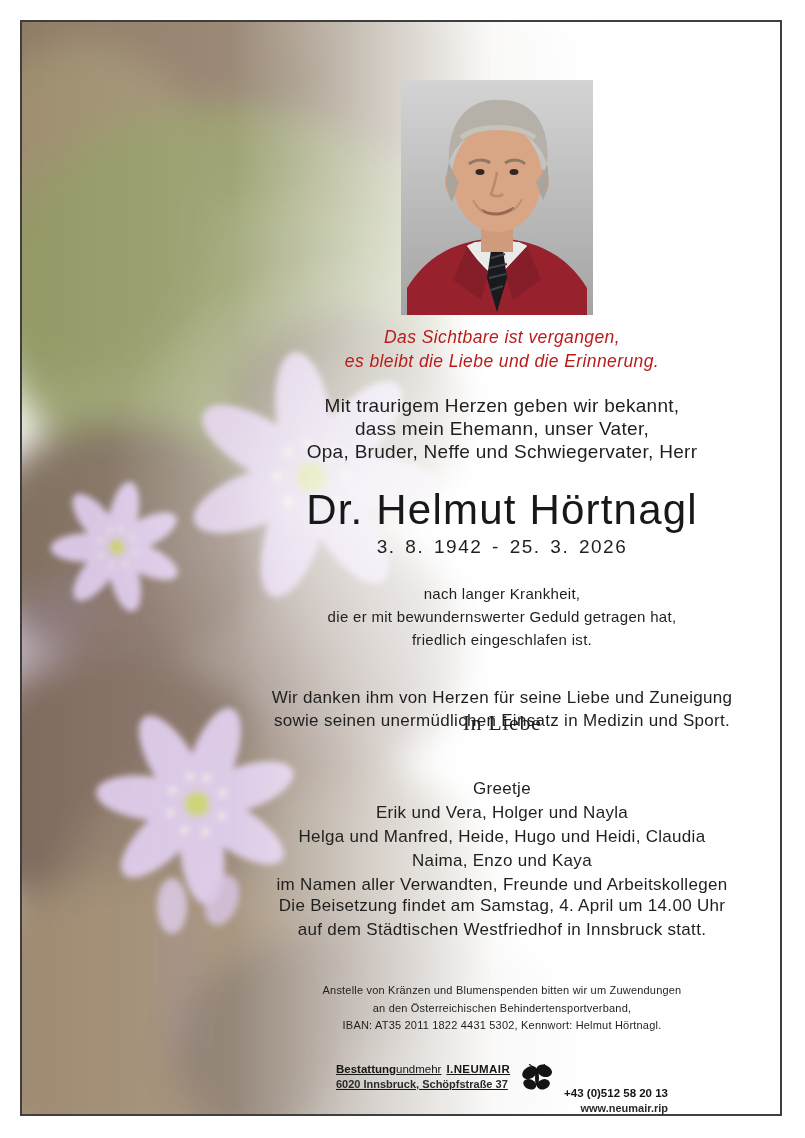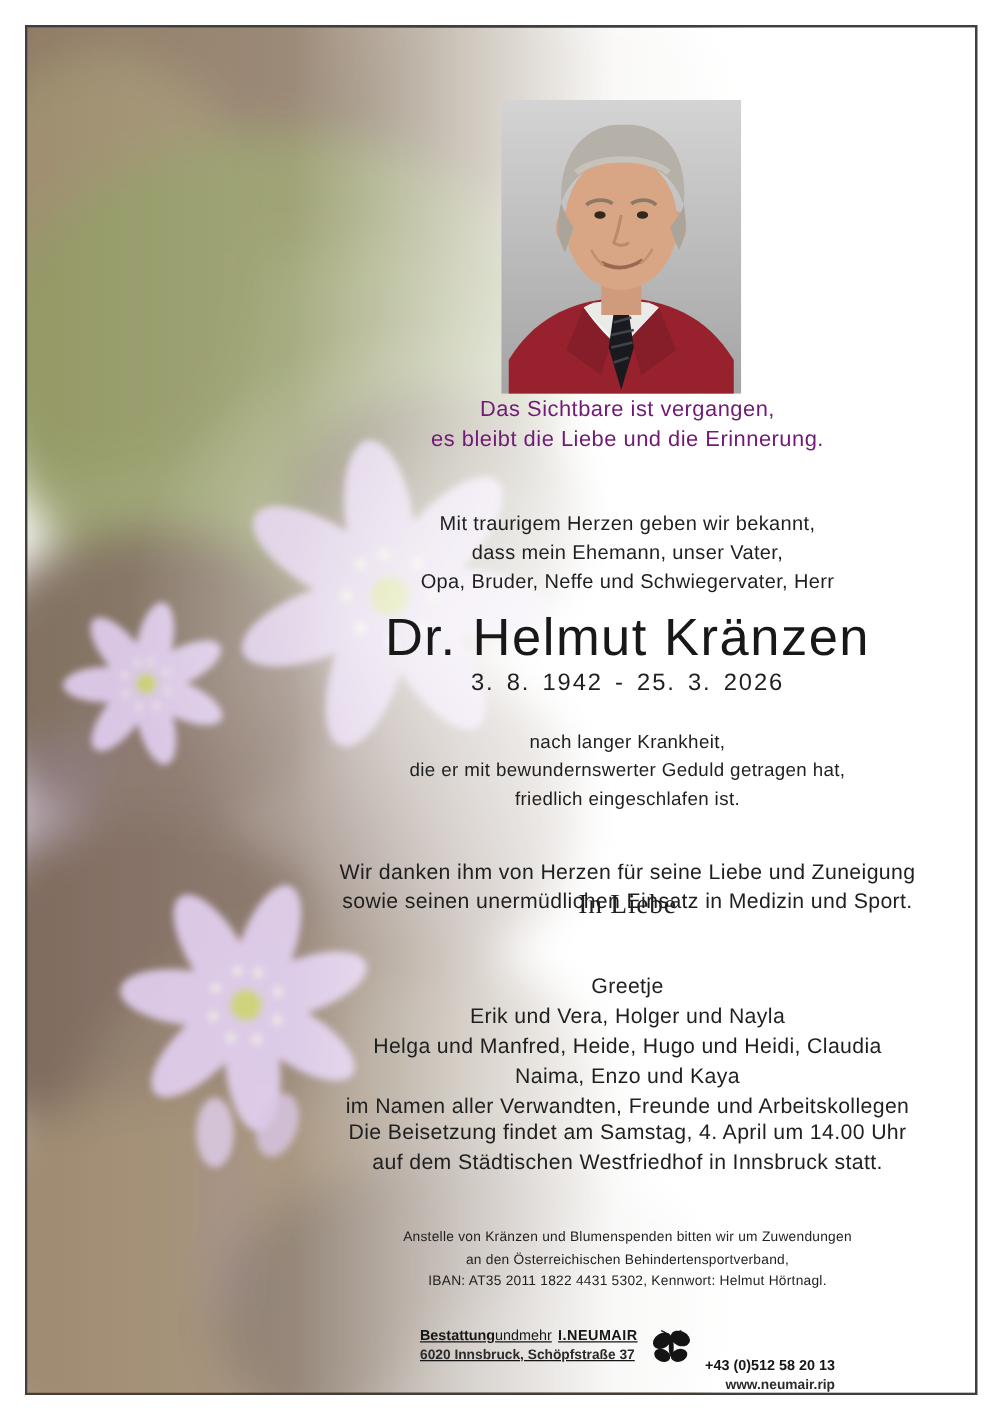--- a/index.html
+++ b/index.html
@@ -12,22 +12,22 @@
     position:absolute;left:20px;top:20px;width:758px;height:1092px;
     border:2px solid #3f3f3f;background:#fff;overflow:hidden;
   }
   .bg-art{position:absolute;left:0;top:0;width:758px;height:1092px;}
   .portrait{
     position:absolute;left:379px;top:58px;width:192px;height:235px;
     overflow:hidden;
   }
   .col{position:absolute;left:200px;width:560px;text-align:center;}
   .lines{white-space:pre-line;}
-  .quote{top:293px;font-size:17.5px;line-height:24px;letter-spacing:.4px;color:#701a75;}
-  .announce{top:386px;font-size:16px;line-height:23px;letter-spacing:.3px;}
+  .quote{top:303px;font-size:17.5px;line-height:24px;font-style:italic;letter-spacing:.4px;color:#b91c1c;}
+  .announce{top:372px;font-size:19px;line-height:23px;letter-spacing:.3px;}
   .name{top:464px;font-size:42px;line-height:48px;font-weight:400;letter-spacing:1.2px;color:#181818;}
   .dates{top:514px;font-size:19px;letter-spacing:1.5px;word-spacing:3px;}
   .passing{top:560px;font-size:15px;line-height:23px;letter-spacing:.3px;}
   .thanks{top:664px;font-size:17px;line-height:23px;letter-spacing:.3px;}
   .inliebe{top:688px;font-size:22px;letter-spacing:.6px;font-family:Liberation Serif, serif;}
   .mourners{top:755px;font-size:17px;line-height:24px;letter-spacing:.3px;}
   .funeral{top:872px;font-size:17px;line-height:24px;letter-spacing:.3px;}
   .donation{top:960px;font-size:11px;line-height:17.5px;letter-spacing:.2px;}
   .footer{
     top:1040px;display:flex;justify-content:center;align-items:flex-start;gap:9px;
@@ -173,21 +173,21 @@
     <path d="M72,120 Q76,128 82,132 M121,119 Q117,127 111,131" stroke="#c08f70" stroke-width="2" fill="none"></path>
   </svg>
 
   <div class="col quote lines">Das Sichtbare ist vergangen,
 es bleibt die Liebe und die Erinnerung.</div>
 
   <div class="col announce lines">Mit traurigem Herzen geben wir bekannt,
 dass mein Ehemann, unser Vater,
 Opa, Bruder, Neffe und Schwiegervater, Herr</div>
 
-  <div class="col name">Dr. Helmut Kränzen</div>
+  <div class="col name">Dr. Helmut Hörtnagl</div>
 
   <div class="col dates">3. 8. 1942  -  25. 3. 2026</div>
 
   <div class="col passing lines">nach langer Krankheit,
 die er mit bewundernswerter Geduld getragen hat,
 friedlich eingeschlafen ist.</div>
 
   <div class="col thanks lines">Wir danken ihm von Herzen für seine Liebe und Zuneigung
 sowie seinen unermüdlichen Einsatz in Medizin und Sport.</div>
 

